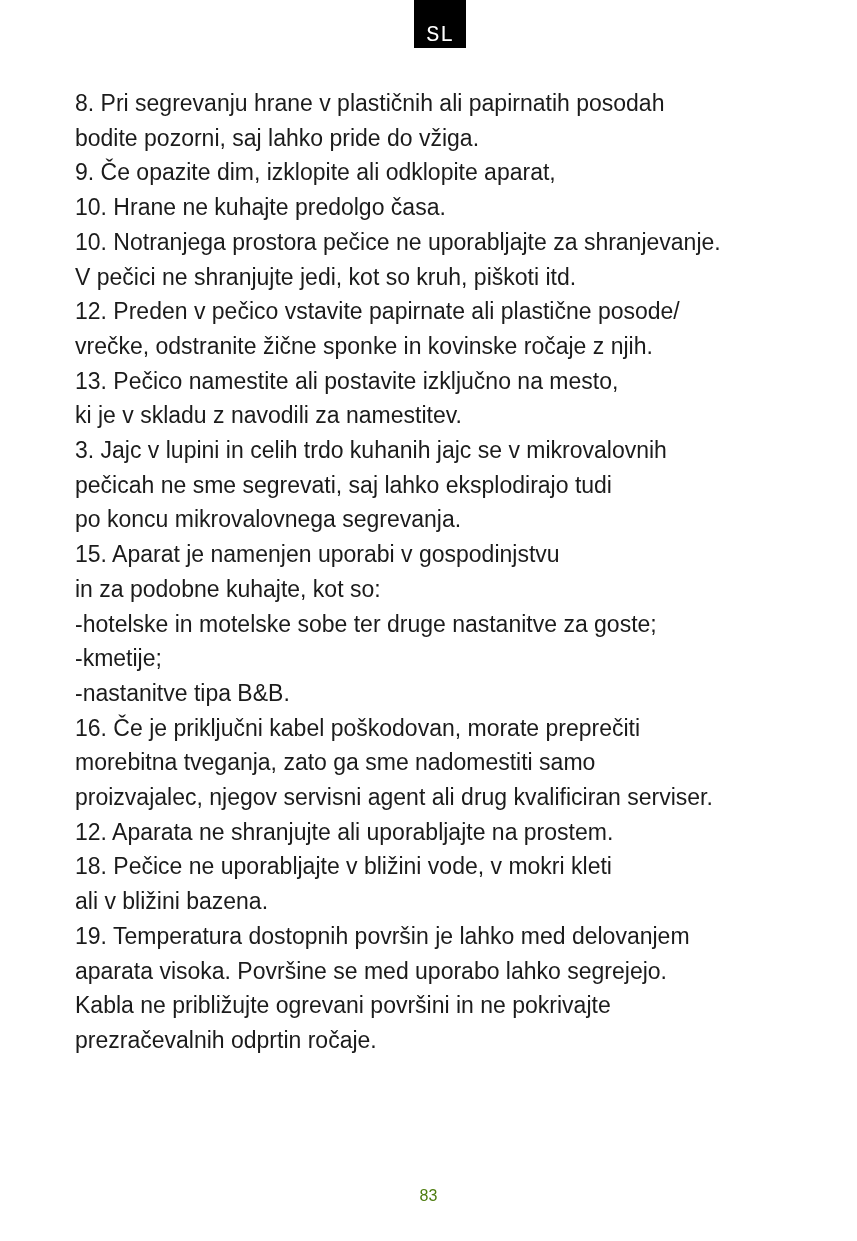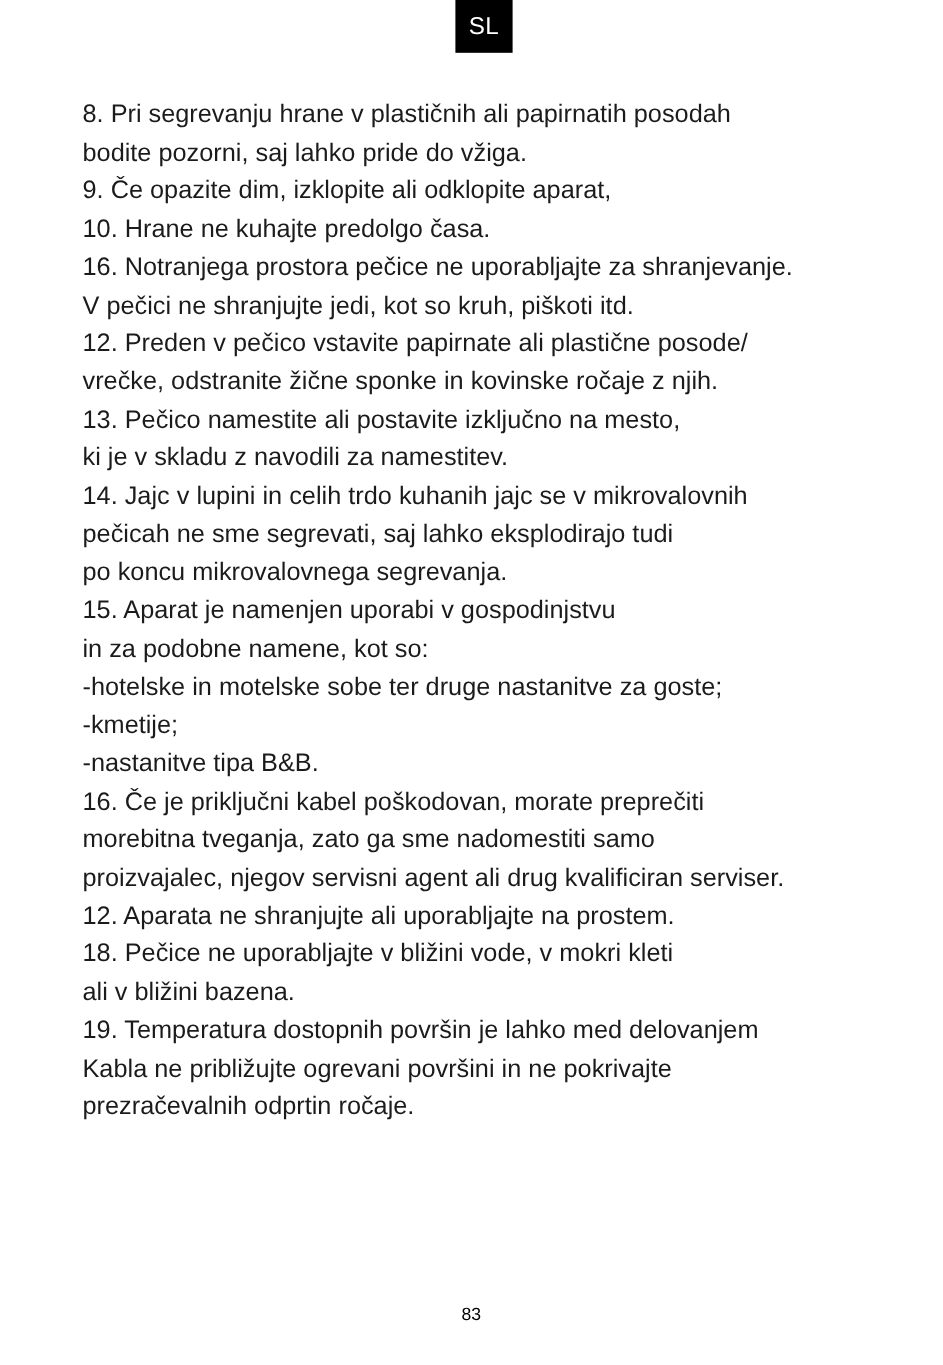--- a/index.html
+++ b/index.html
@@ -17,77 +17,79 @@
   }
   .lang-badge {
     position: absolute;
     top: 0;
     left: 414px;
     width: 52px;
     height: 48px;
     background: #000000;
     color: #ffffff;
     display: flex;
-    align-items: center;
+    align-items: flex-end;
     justify-content: center;
     font-size: 22px;
     letter-spacing: 0.5px;
+    font-family: Liberation Mono, monospace;
   }
   .body-text {
     position: absolute;
     top: 86px;
     left: 75px;
     width: 730px;
     font-size: 23px;
     line-height: 34.7px;
     color: #1b1b1b;
   }
   .text-line {
     white-space: pre-wrap;
   }
   .page-number {
     position: absolute;
     bottom: 36px;
     left: 0;
     width: 100%;
     text-align: center;
     font-size: 16px;
-    color: #000000;
+    color: #4d7c0f;
   }
 </style>
 </head>
 <body>
 
 <div class="lang-badge">
   <span>SL</span>
 </div>
 
 <div class="body-text">
     <div class="text-line">8. Pri segrevanju hrane v plastičnih ali papirnatih posodah</div>
     <div class="text-line">bodite pozorni, saj lahko pride do vžiga.</div>
     <div class="text-line">9. Če opazite dim, izklopite ali odklopite aparat,</div>
     <div class="text-line">10. Hrane ne kuhajte predolgo časa.</div>
-    <div class="text-line">16. Notranjega prostora pečice ne uporabljajte za shranjevanje.</div>
+    <div class="text-line">10. Notranjega prostora pečice ne uporabljajte za shranjevanje.</div>
     <div class="text-line">V pečici ne shranjujte jedi, kot so kruh, piškoti itd.</div>
     <div class="text-line">12. Preden v pečico vstavite papirnate ali plastične posode/</div>
     <div class="text-line">vrečke, odstranite žične sponke in kovinske ročaje z njih.</div>
     <div class="text-line">13. Pečico namestite ali postavite izključno na mesto,</div>
     <div class="text-line">ki je v skladu z navodili za namestitev.</div>
-    <div class="text-line">14. Jajc v lupini in celih trdo kuhanih jajc se v mikrovalovnih</div>
+    <div class="text-line">3. Jajc v lupini in celih trdo kuhanih jajc se v mikrovalovnih</div>
     <div class="text-line">pečicah ne sme segrevati, saj lahko eksplodirajo tudi</div>
     <div class="text-line">po koncu mikrovalovnega segrevanja.</div>
     <div class="text-line">15. Aparat je namenjen uporabi v gospodinjstvu</div>
-    <div class="text-line">in za podobne namene, kot so:</div>
+    <div class="text-line">in za podobne kuhajte, kot so:</div>
     <div class="text-line">-hotelske in motelske sobe ter druge nastanitve za goste;</div>
     <div class="text-line">-kmetije;</div>
     <div class="text-line">-nastanitve tipa B&amp;B.</div>
     <div class="text-line">16. Če je priključni kabel poškodovan, morate preprečiti</div>
     <div class="text-line">morebitna tveganja, zato ga sme nadomestiti samo</div>
     <div class="text-line">proizvajalec, njegov servisni agent ali drug kvalificiran serviser.</div>
     <div class="text-line">12. Aparata ne shranjujte ali uporabljajte na prostem.</div>
     <div class="text-line">18. Pečice ne uporabljajte v bližini vode, v mokri kleti</div>
     <div class="text-line">ali v bližini bazena.</div>
     <div class="text-line">19. Temperatura dostopnih površin je lahko med delovanjem</div>
+    <div class="text-line">aparata visoka. Površine se med uporabo lahko segrejejo.</div>
     <div class="text-line">Kabla ne približujte ogrevani površini in ne pokrivajte</div>
     <div class="text-line">prezračevalnih odprtin ročaje.</div>
   </div>
 
 <div class="page-number">83</div>
 
 </body></html>

